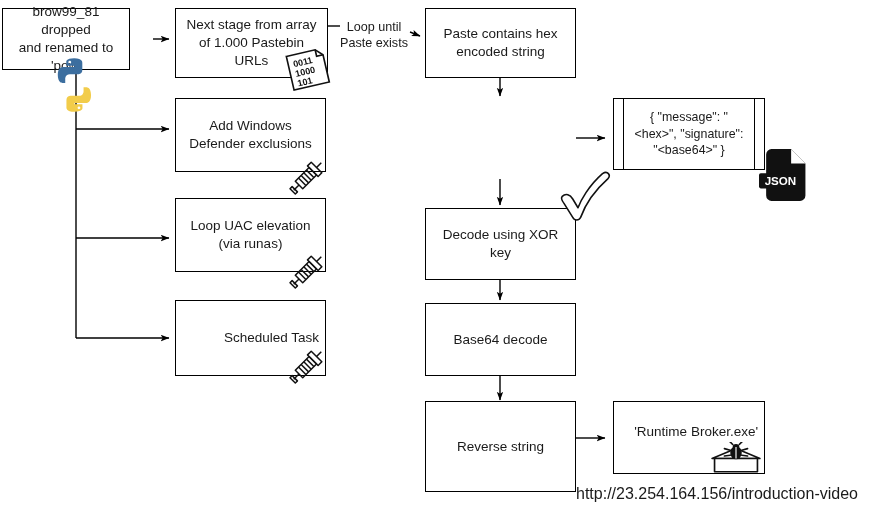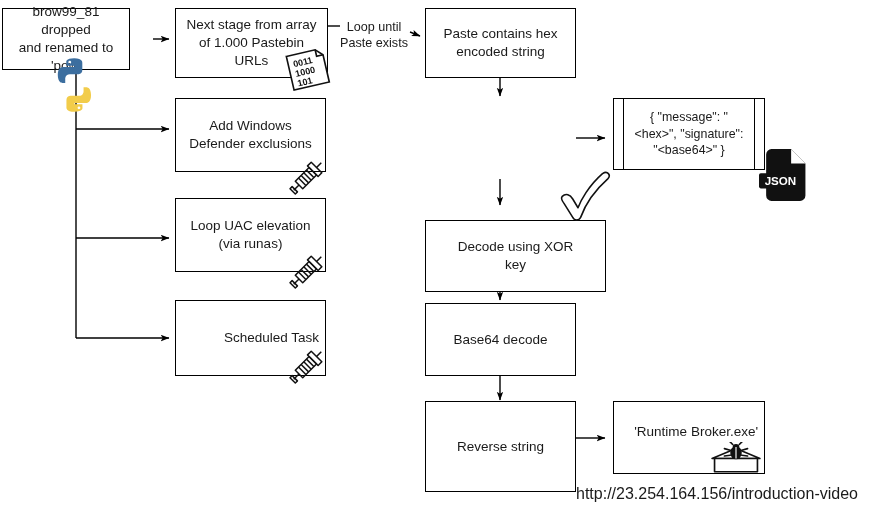--- a/index.html
+++ b/index.html
@@ -146,21 +146,21 @@
 
 
   <div class="node predef" style="left:613px; top:98px; width:152px; height:72px;">
     <span class="bar-left"></span>
     <span class="bar-right"></span>
     <span class="node-label" style="font-size:12.4px;">{ "message": "
 &lt;hex&gt;", "signature":
 "&lt;base64&gt;" }</span>
   </div>
 
-  <div class="node" style="left:425px; top:208px; width:181px; height:72px;margin-top:12px;">
+  <div class="node" style="left:425px; top:208px; width:151px; height:72px;">
     <span class="node-label">Decode using XOR
 key</span>
   </div>
 
   <div class="node" style="left:425px; top:303px; width:151px; height:73px;">
     <span class="node-label">Base64 decode</span>
   </div>
 
   <div class="node" style="left:425px; top:401px; width:151px; height:91px;">
     <span class="node-label">Reverse string</span>

